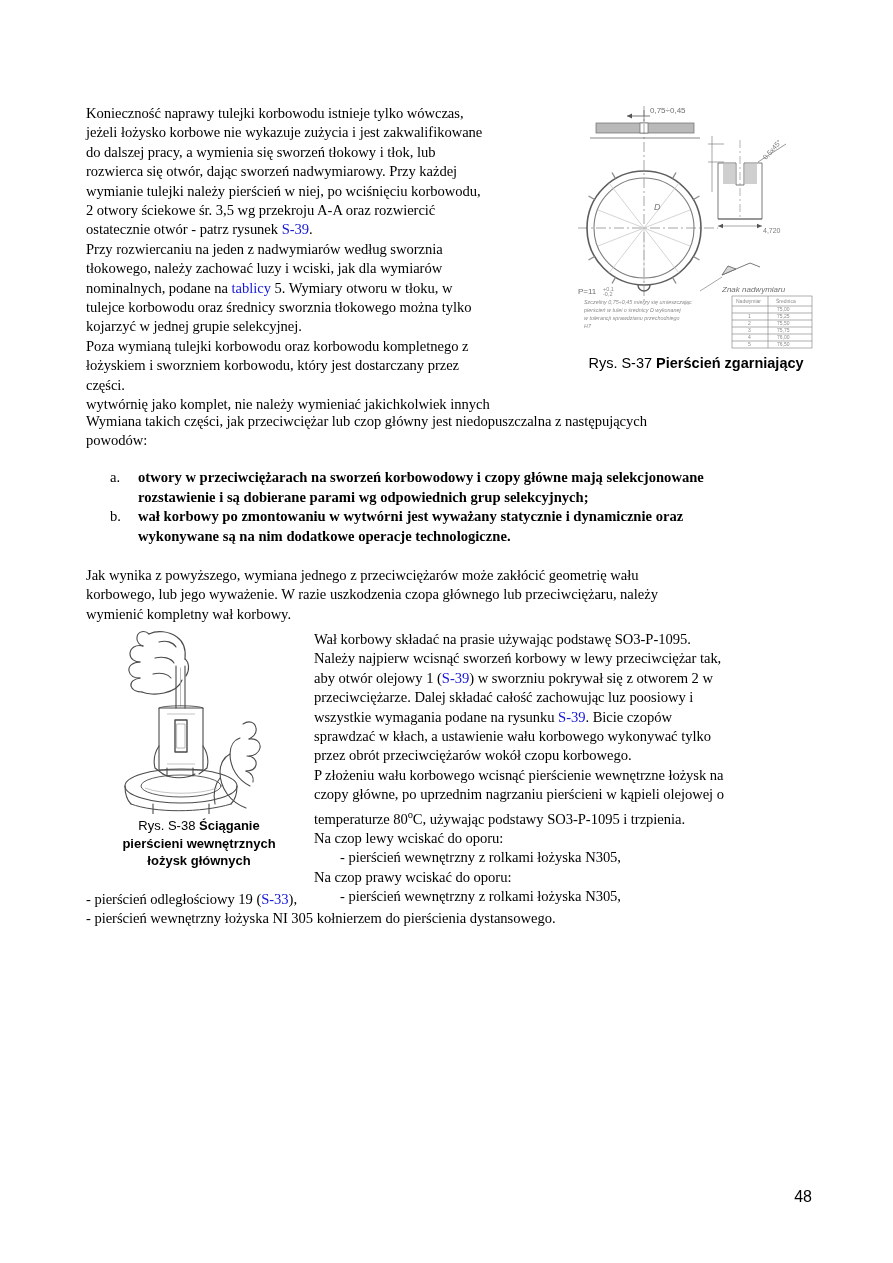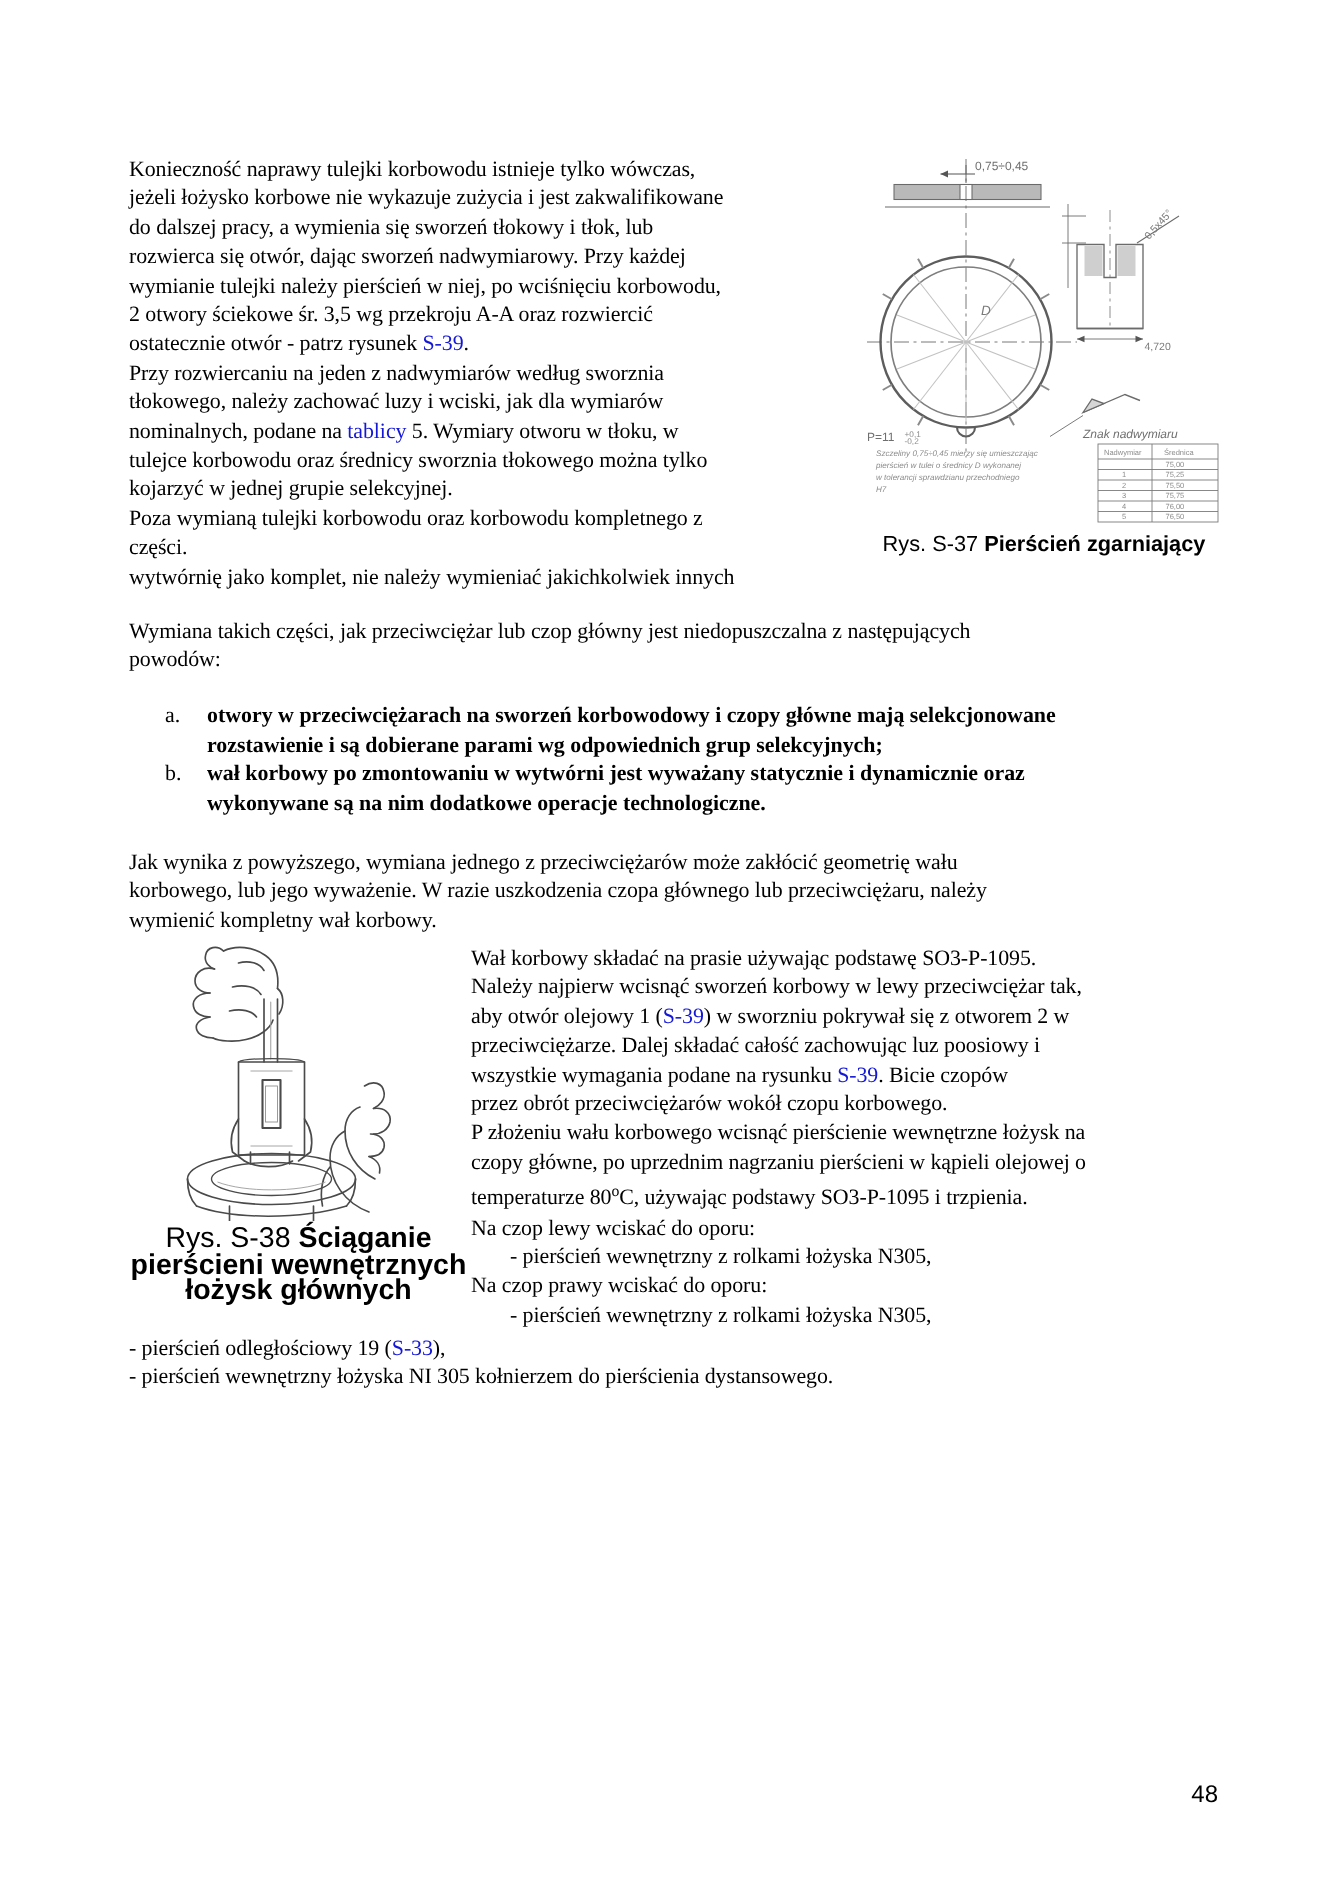--- a/index.html
+++ b/index.html
@@ -131,21 +131,21 @@
   }
   #fig-s38 svg { display: block; }
 
   #cap-s38 {
     position: absolute;
     left: 86px;
     top: 817px;
     width: 226px;
     text-align: center;
     font-family: "Liberation Sans", "DejaVu Sans", sans-serif;
-    font-size: 19px;
+    font-size: 13px;
     line-height: 17.5px;
   }
   #cap-s38 .b { font-weight: bold; }
   #cap-s38 .n { font-weight: normal; }
 
   
   #page-number {
     position: absolute;
     left: 0;
     top: 1188px;
@@ -172,20 +172,21 @@
     <div>2 otwory ściekowe śr. 3,5 wg przekroju A-A oraz rozwiercić</div>
     <div><span>ostatecznie otwór - patrz rysunek </span><span class="ref">S-39</span><span>.</span></div>
 
     <div>Przy rozwiercaniu na jeden z nadwymiarów według sworznia</div>
     <div>tłokowego, należy zachować luzy i wciski, jak dla wymiarów</div>
     <div><span>nominalnych, podane na </span><span class="ref">tablicy</span><span> 5. Wymiary otworu w tłoku, w</span></div>
     <div>tulejce korbowodu oraz średnicy sworznia tłokowego można tylko</div>
     <div>kojarzyć w jednej grupie selekcyjnej.</div>
 
     <div>Poza wymianą tulejki korbowodu oraz korbowodu kompletnego z</div>
+    <div>łożyskiem i sworzniem korbowodu, który jest dostarczany przez</div>
     <div>części.</div>
     <div>wytwórnię jako komplet, nie należy wymieniać jakichkolwiek innych</div>
   </div>
 
   <div class="para" id="para-wymiana">
     <div>Wymiana takich części, jak przeciwciężar lub czop główny jest niedopuszczalna z następujących</div>
     <div>powodów:</div>
   </div>
 
   <div class="list">
@@ -388,20 +389,21 @@
     <span class="b">pierścieni wewnętrznych</span><br>
     <span class="b">łożysk głównych</span>
   </div>
 
   <div class="para" id="col-right-mid">
     <div>Wał korbowy składać na prasie używając podstawę SO3-P-1095.</div>
     <div>Należy najpierw wcisnąć sworzeń korbowy w lewy przeciwciężar tak,</div>
     <div><span>aby otwór olejowy 1 (</span><span class="ref">S-39</span><span>) w sworzniu pokrywał się z otworem 2 w</span></div>
     <div>przeciwciężarze. Dalej składać całość zachowując luz poosiowy i</div>
     <div><span>wszystkie wymagania podane na rysunku </span><span class="ref">S-39</span><span>. Bicie czopów</span></div>
+    <div>sprawdzać w kłach, a ustawienie wału korbowego wykonywać tylko</div>
     <div>przez obrót przeciwciężarów wokół czopu korbowego.</div>
     <div>P złożeniu wału korbowego wcisnąć pierścienie wewnętrzne łożysk na</div>
     <div>czopy główne, po uprzednim nagrzaniu pierścieni w kąpieli olejowej o</div>
     <div><span>temperaturze 80</span><sup>o</sup><span>C, używając podstawy SO3-P-1095 i trzpienia.</span></div>
     <div>Na czop lewy wciskać do oporu:</div>
     <div class="indent-dash">- pierścień wewnętrzny z rolkami łożyska N305,</div>
     <div>Na czop prawy wciskać do oporu:</div>
     <div class="indent-dash">- pierścień wewnętrzny z rolkami łożyska N305,</div>
   </div>
 

